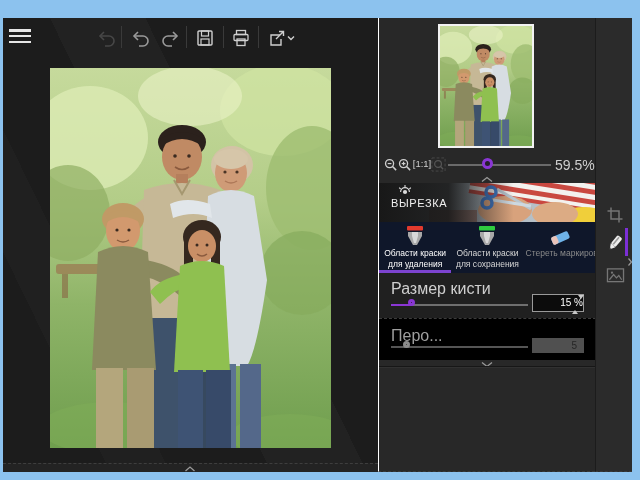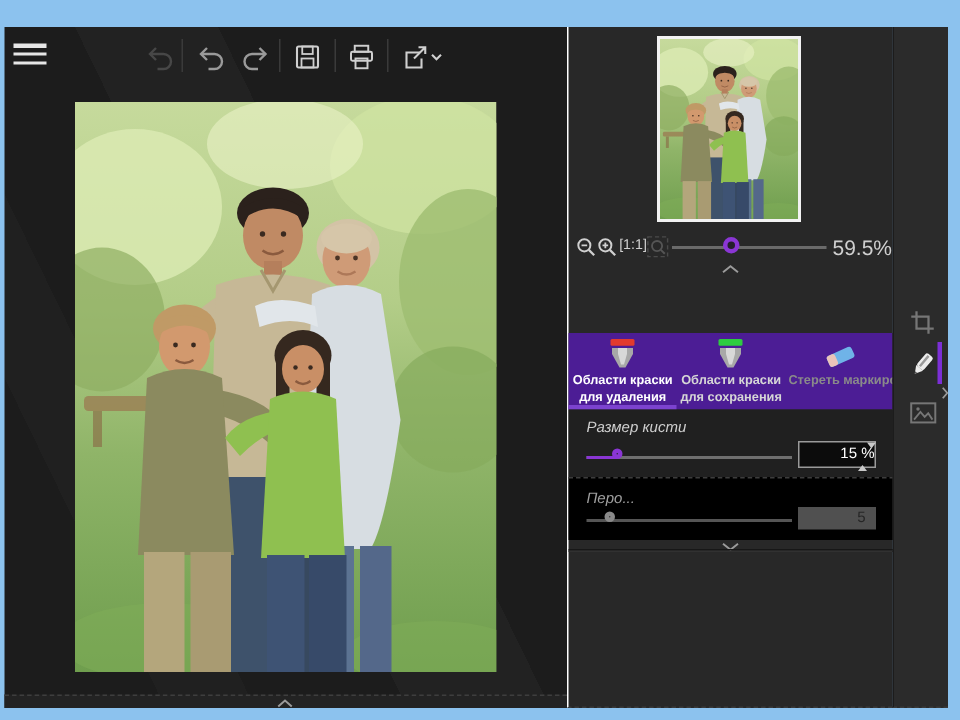--- a/index.html
+++ b/index.html
@@ -50,32 +50,32 @@
                background:#241f2b;border:3px solid #8a36d4;}
   .zoom-level{position:absolute;left:176px;top:2px;width:38px;font-size:14px;color:#cfcfcf;}
   .collapse-up{position:absolute;left:101px;top:158px;}
   
   .banner{position:absolute;left:0;top:165px;width:217px;height:39px;overflow:hidden;background:#181818;}
   .banner svg{position:absolute;left:0;top:0;}
   .banner-label{position:absolute;left:12px;top:0;height:39px;display:flex;align-items:center;
                 color:#f0f0f0;font-size:11px;letter-spacing:.6px;}
   .banner-label .eye{margin-left:6px;}
   
-  .tabs{position:absolute;left:0;top:204px;width:239px;height:51px;background:#4c1d95;display:flex;font-weight:bold;}
+  .tabs{position:absolute;left:0;top:204px;width:239px;height:51px;background:#0f172a;display:flex;}
   .tab{position:relative;width:72.3px;padding-top:2px;text-align:center;}
   .tab .ticon{height:24px;display:flex;align-items:center;justify-content:center;}
   .tab .tlabel{font-size:8.5px;line-height:1.3;color:#d6d6d6;padding:0 2px;}
   .tab.active .tlabel{color:#fff;}
   .tab.disabled .tlabel{color:#8a8a8a;white-space:nowrap;}
   .tab.active .underline{position:absolute;left:0;bottom:0;width:100%;height:3px;background:#7c43cf;}
   
   .sec-brush{position:absolute;left:0;top:255px;width:217px;height:45px;background:#202020;}
   .sec-feather{position:absolute;left:0;top:300px;width:217px;height:42px;background:#000000;
                border-top:1px dashed #3d3d3d;}
-  .sec-label{position:absolute;left:12px;top:7px;font-size:10px;color:#cfcfcf;font-style:italic;}
+  .sec-label{position:absolute;left:12px;top:7px;font-size:16px;color:#cfcfcf;}
   .sec-feather .sec-label{color:#9f9f9f;top:8px;}
   .slider{position:absolute;left:12px;top:31px;width:137px;height:2px;background:#6f6f6f;}
   .slider .fill{position:absolute;left:0;top:0;height:2px;background:#8a36d4;}
   .slider .handle{position:absolute;top:-5px;width:7px;height:7px;border-radius:50%;
                   background:#241f2b;border:3px solid #8a36d4;}
   .sec-feather .slider{top:27px;background:#555;}
   .sec-feather .slider .handle{background:#333;border-color:#8a8a8a;}
   .spinbox{position:absolute;left:153px;top:21px;width:52px;height:18px;background:#0c0c0c;
            border:1px solid #9a9a9a;color:#fff;font-size:10px;line-height:16px;
            text-align:right;}
@@ -305,20 +305,35 @@
       </div>
       <div class="zoom-track"></div>
       <div class="zoom-handle"></div>
       <div class="zoom-level">59.5%</div>
     </div>
 
     <svg class="collapse-up" width="14" height="7" viewBox="0 0 14 7">
       <path d="M2 5.5 L7 1.5 L12 5.5" fill="none" stroke="#9a9a9a" stroke-width="1.3"></path>
     </svg>
 
+    <div class="banner">
+      <svg width="217" height="39" viewBox="0 0 217 39" preserveAspectRatio="none">
+          <use href="#banner-art"></use>
+        </svg>
+      <div class="banner-label">
+        <span>ВЫРЕЗКА</span>
+        <svg class="eye" width="16" height="14" viewBox="0 0 16 14">
+          <circle cx="8" cy="9" r="2.1" fill="#dcdcdc"></circle>
+          <path d="M3.6 9 A4.4 4.4 0 0 1 12.4 9" fill="none" stroke="#dcdcdc" stroke-width="1.2"></path>
+          <line x1="2.2" y1="4.6" x2="3.6" y2="6" stroke="#dcdcdc" stroke-width="1.1"></line>
+          <line x1="8" y1="2" x2="8" y2="4" stroke="#dcdcdc" stroke-width="1.1"></line>
+          <line x1="13.8" y1="4.6" x2="12.4" y2="6" stroke="#dcdcdc" stroke-width="1.1"></line>
+        </svg>
+      </div>
+    </div>
 
     <div class="tabs">
       <div class="tab active">
         <div class="ticon">
           <svg width="24" height="22" viewBox="0 0 24 22">
             <rect x="4" y="1" width="16" height="4.5" rx="1" fill="#e23a2e"></rect>
             <path d="M5 7 H19 V11 L14 20 H10 L5 11 Z" fill="#a8a8a8"></path>
             <path d="M9 7 H15 V11 L13 18 H11 L9 11 Z" fill="#d8d8d8"></path>
           </svg>
         </div>

